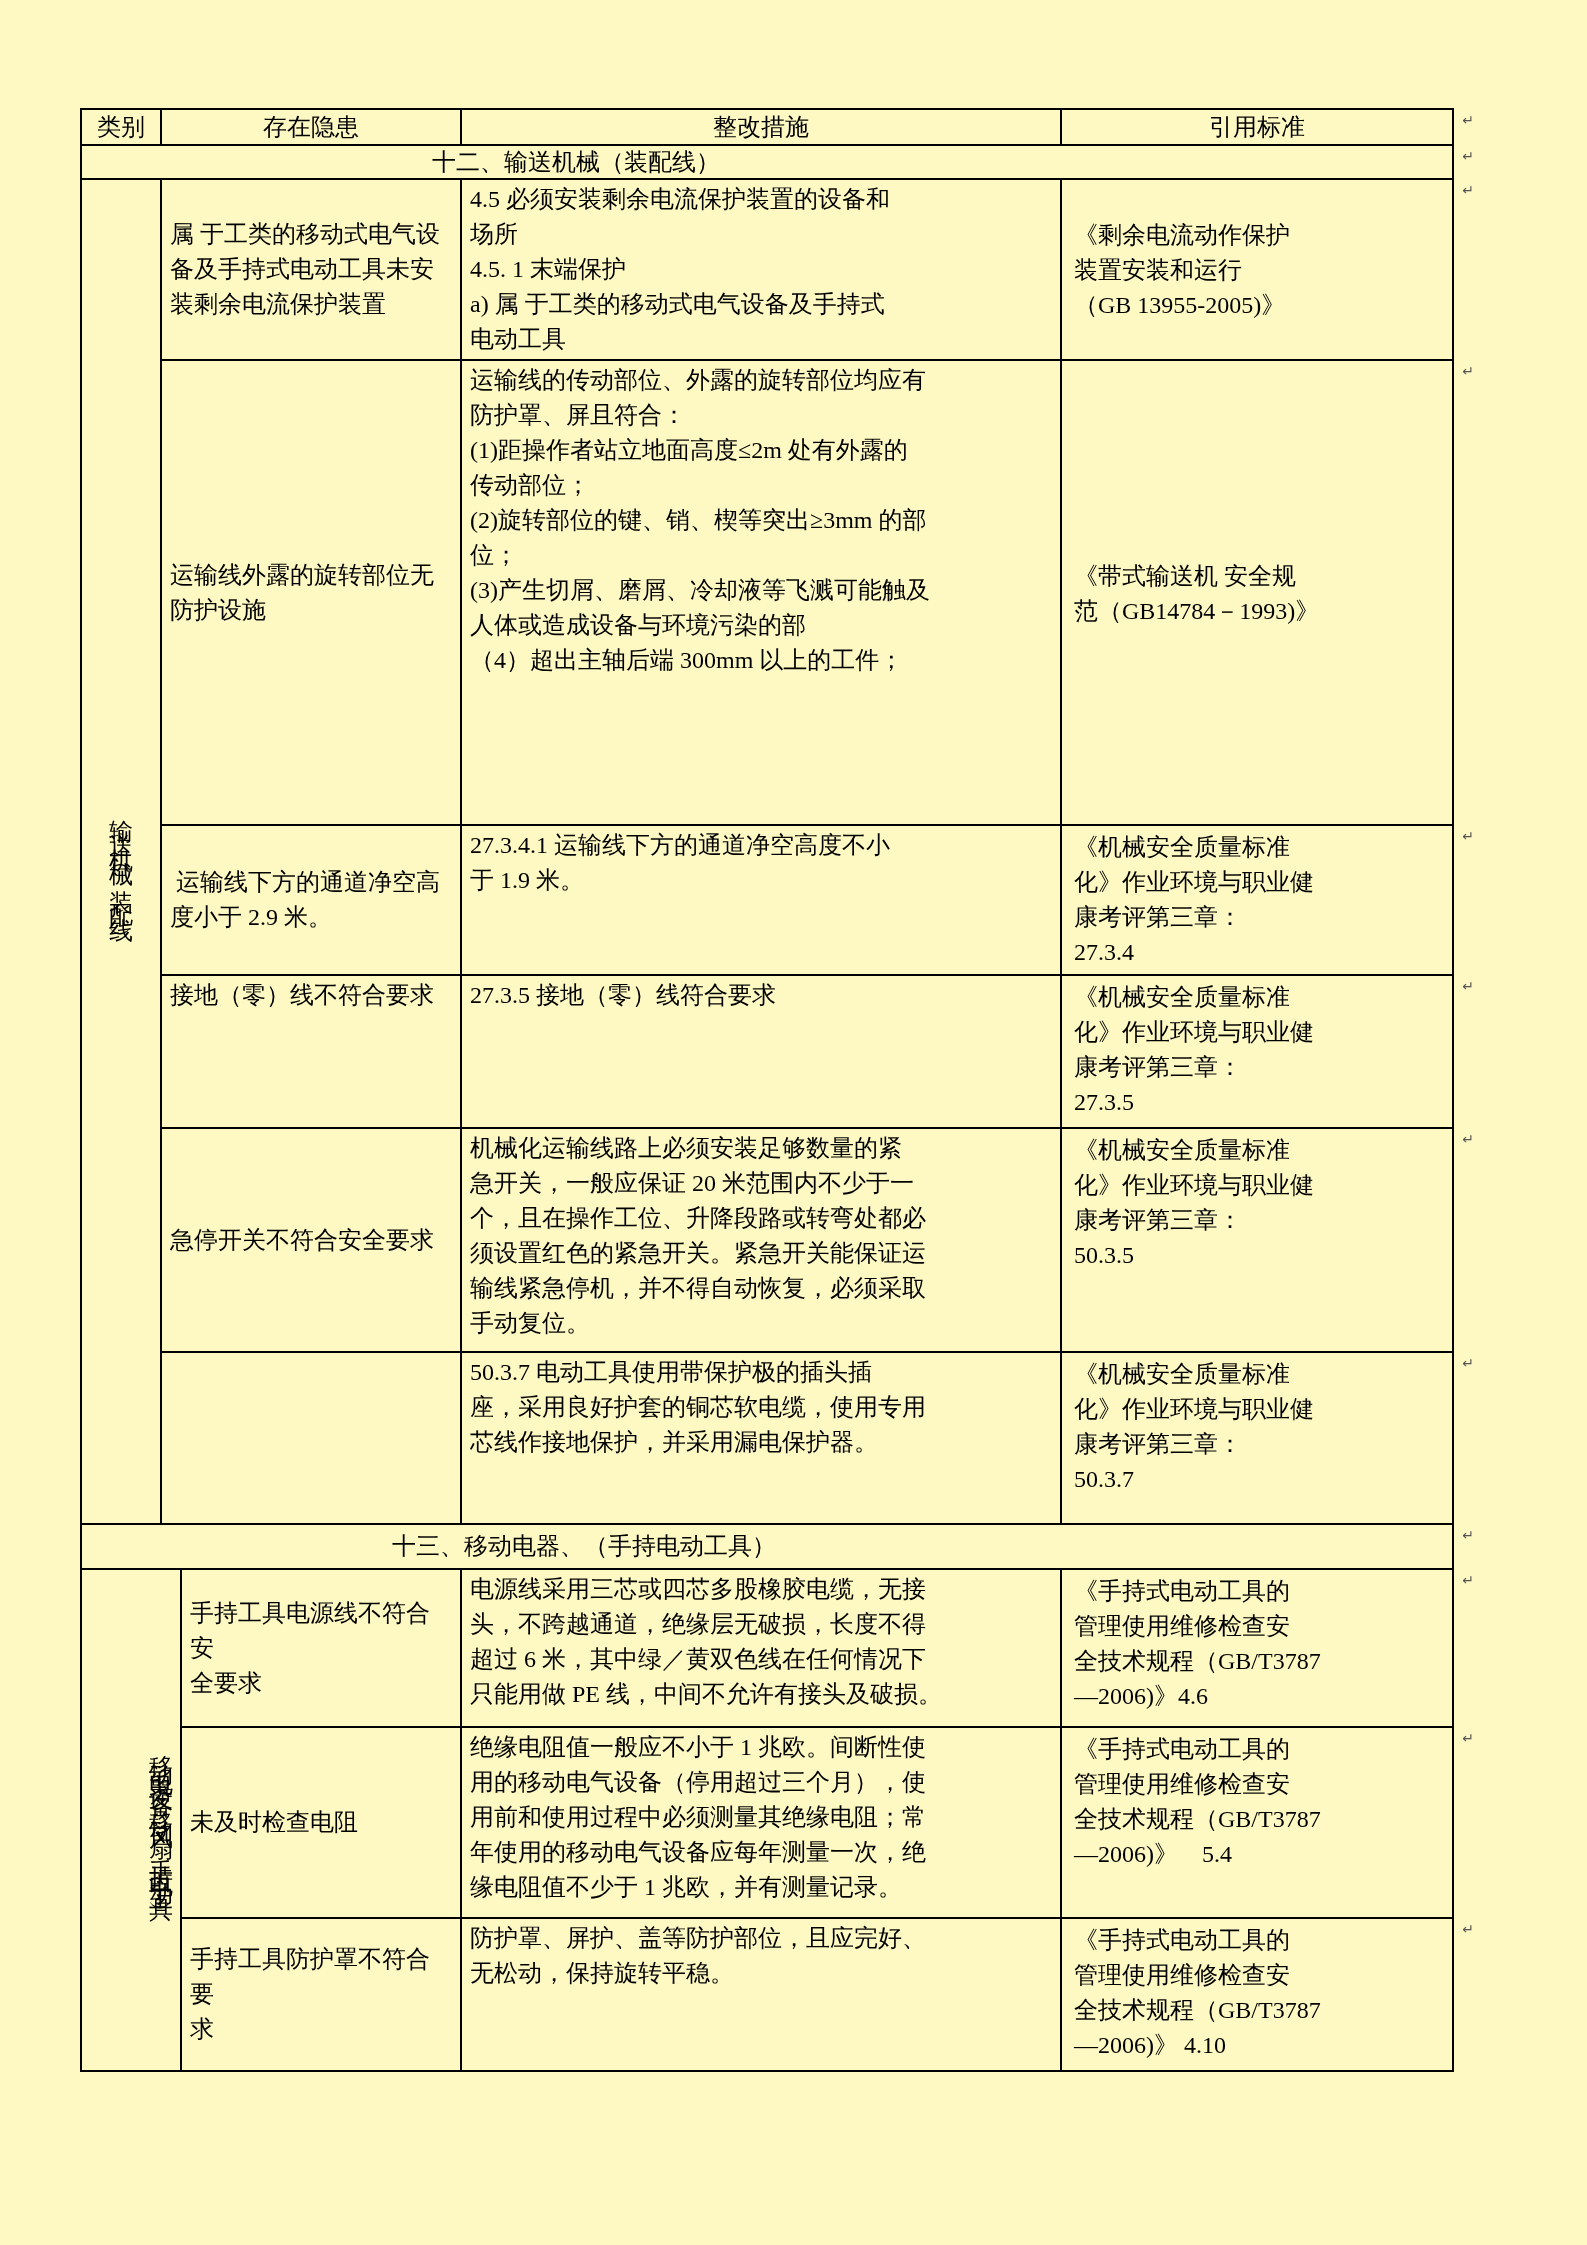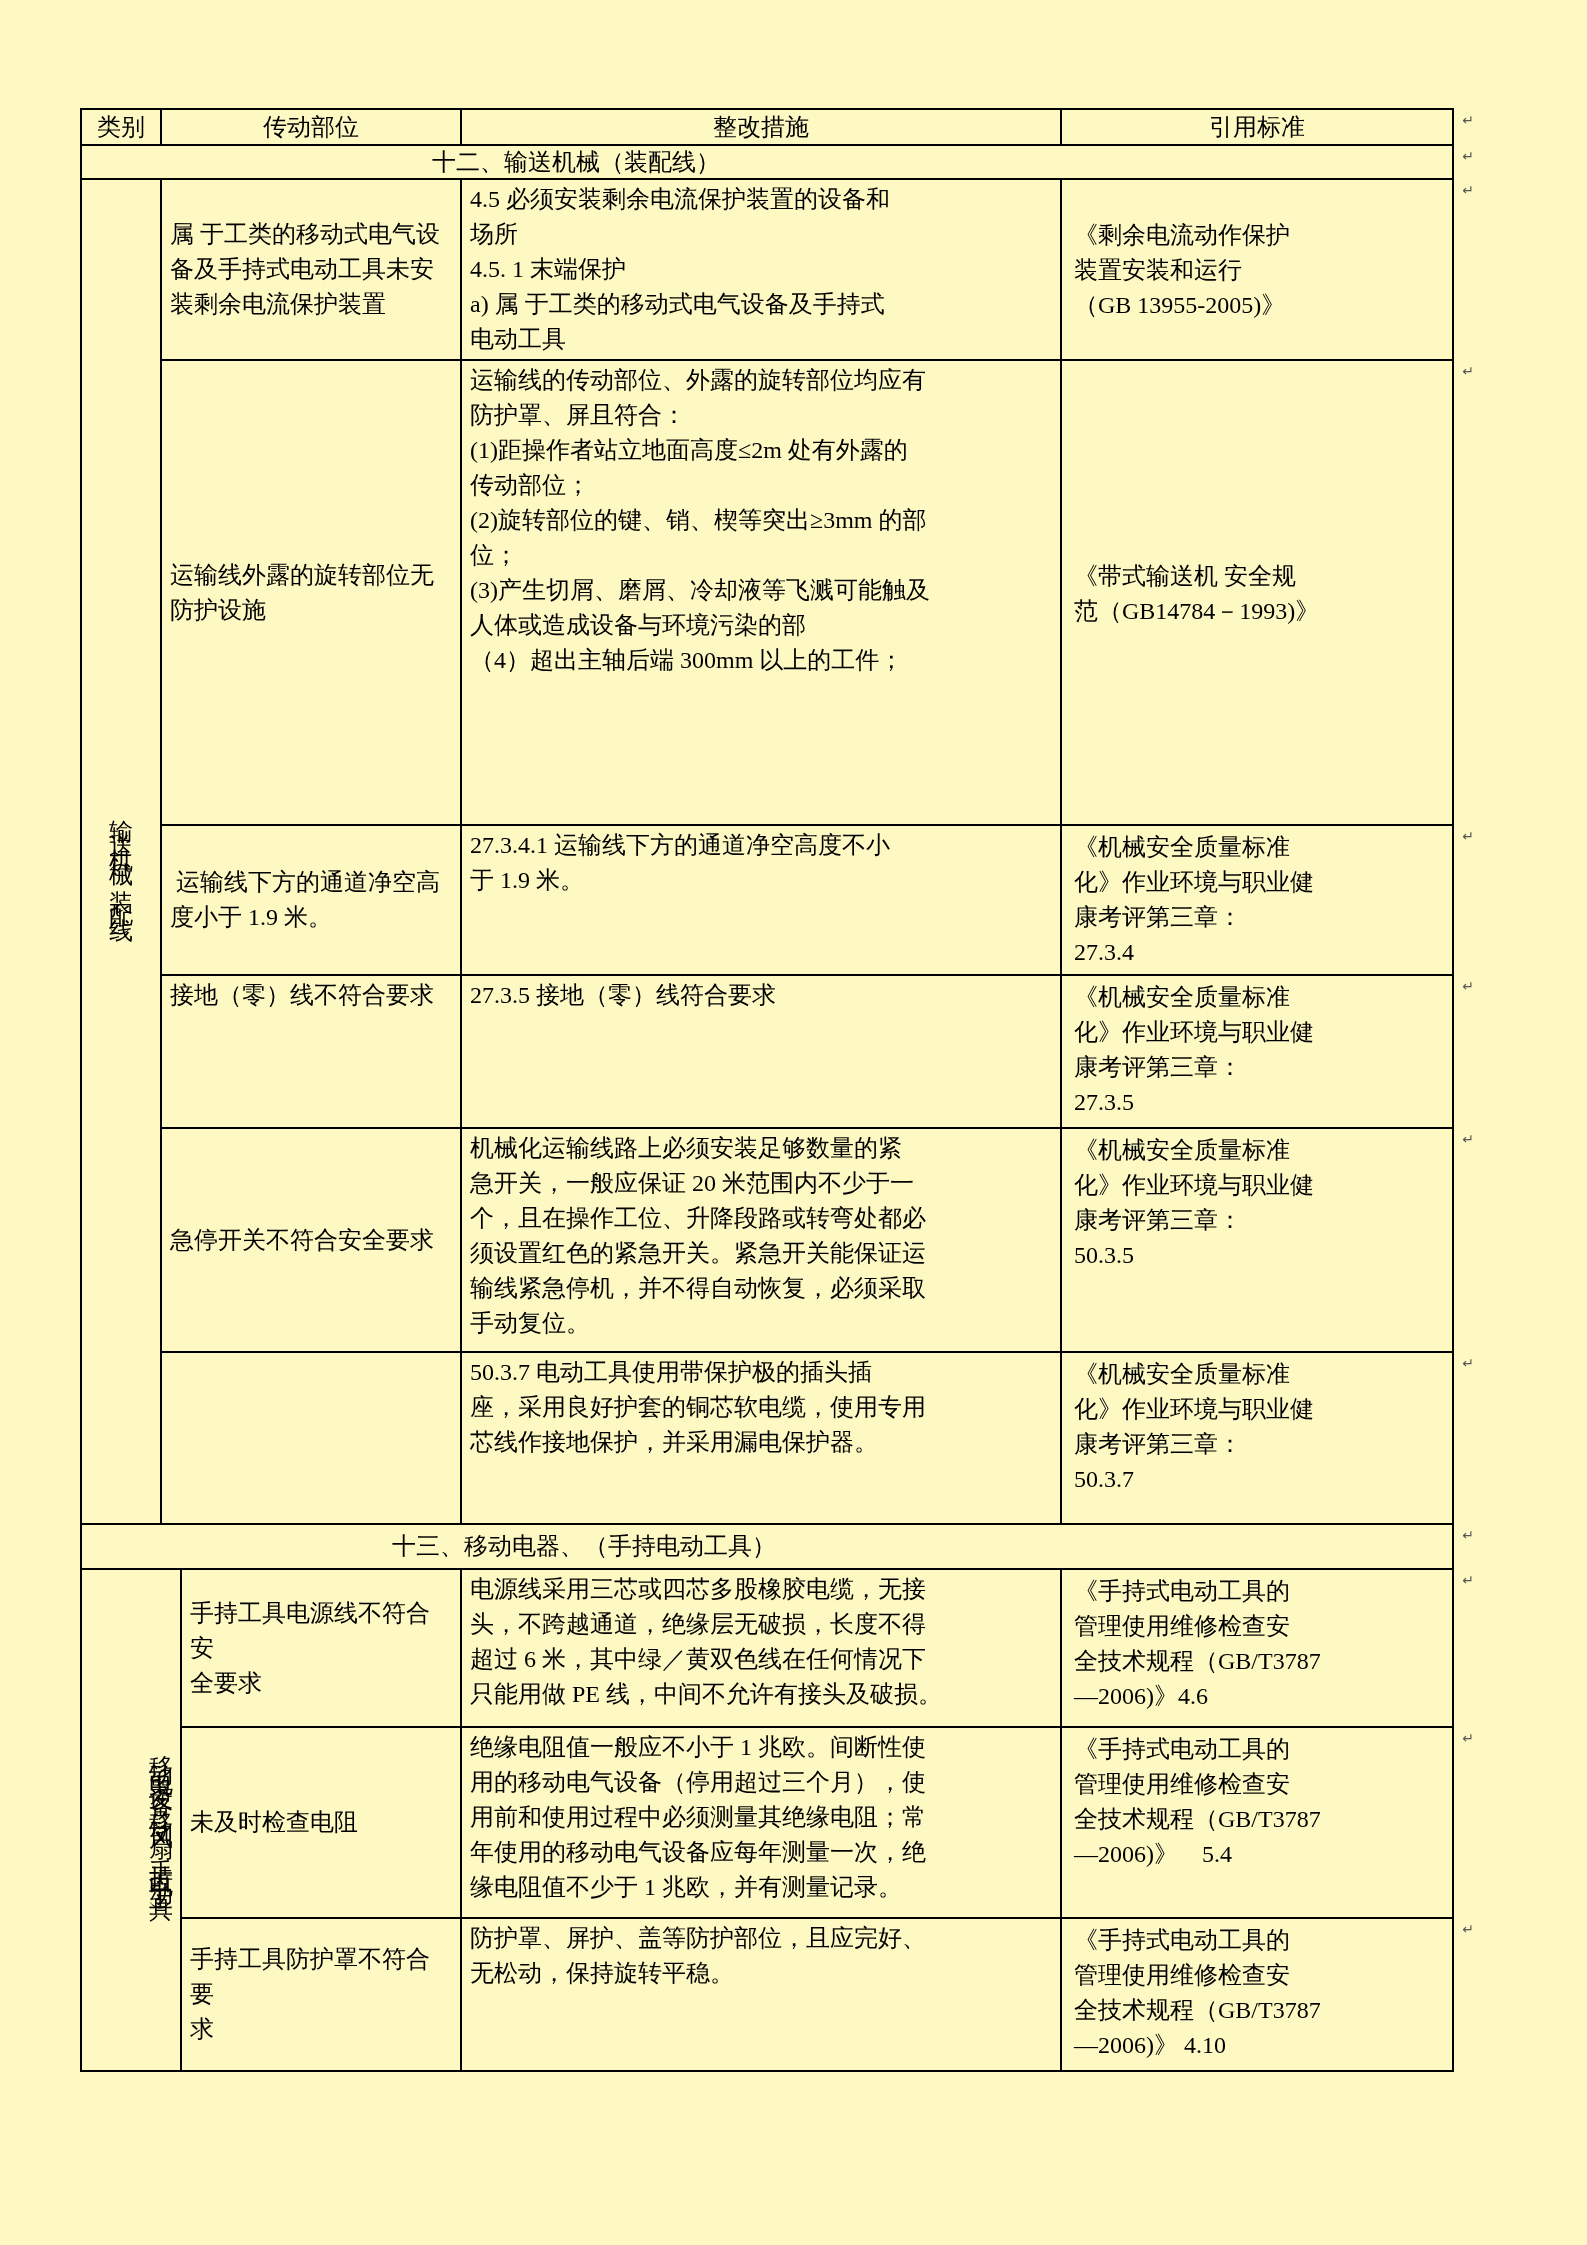--- a/index.html
+++ b/index.html
@@ -47,21 +47,21 @@
     <table class="doc-table">
       <colgroup>
         <col style="width:80px">
           <col style="width:300px">
           <col style="width:600px">
           <col style="width:392px">
       </colgroup>
       <tbody>
           <tr style="height:36px">
         <td class="hd">类别</td>
-        <td class="hd">传动部位</td>
+        <td class="hd">存在隐患</td>
         <td class="hd">整改措施</td>
         <td class="hd"><span>引用标准</span><span class="rowmark">↵</span></td>
       </tr>
       <tr style="height:32px">
         <td class="sec" colspan="4"><span>十二、输送机械（装配线）</span><span class="rowmark">↵</span></td>
       </tr>
       <tr style="height:180px">
         <td class="cat" rowspan="6">
           <span class="vtext">输送机械（装配线）</span>
         </td>
@@ -87,21 +87,21 @@
 (2)旋转部位的键、销、楔等突出≥3mm 的部
 位；
 (3)产生切屑、磨屑、冷却液等飞溅可能触及
 人体或造成设备与环境污染的部
 （4）超出主轴后端 300mm 以上的工件；</td>
         <td class="std va-m"><span>《带式输送机 安全规
 范（GB14784－1993)》</span><span class="rowmark">↵</span></td>
       </tr>
       <tr style="height:150px">
         <td class="va-m"> 运输线下方的通道净空高
-度小于 1.9 米。</td>
+度小于 2.9 米。</td>
         <td>27.3.4.1 运输线下方的通道净空高度不小
 于 1.9 米。</td>
         <td class="std"><span>《机械安全质量标准
 化》作业环境与职业健
 康考评第三章：
 27.3.4</span><span class="rowmark">↵</span></td>
       </tr>
       <tr style="height:153px">
         <td>接地（零）线不符合要求</td>
         <td>27.3.5 接地（零）线符合要求</td>

